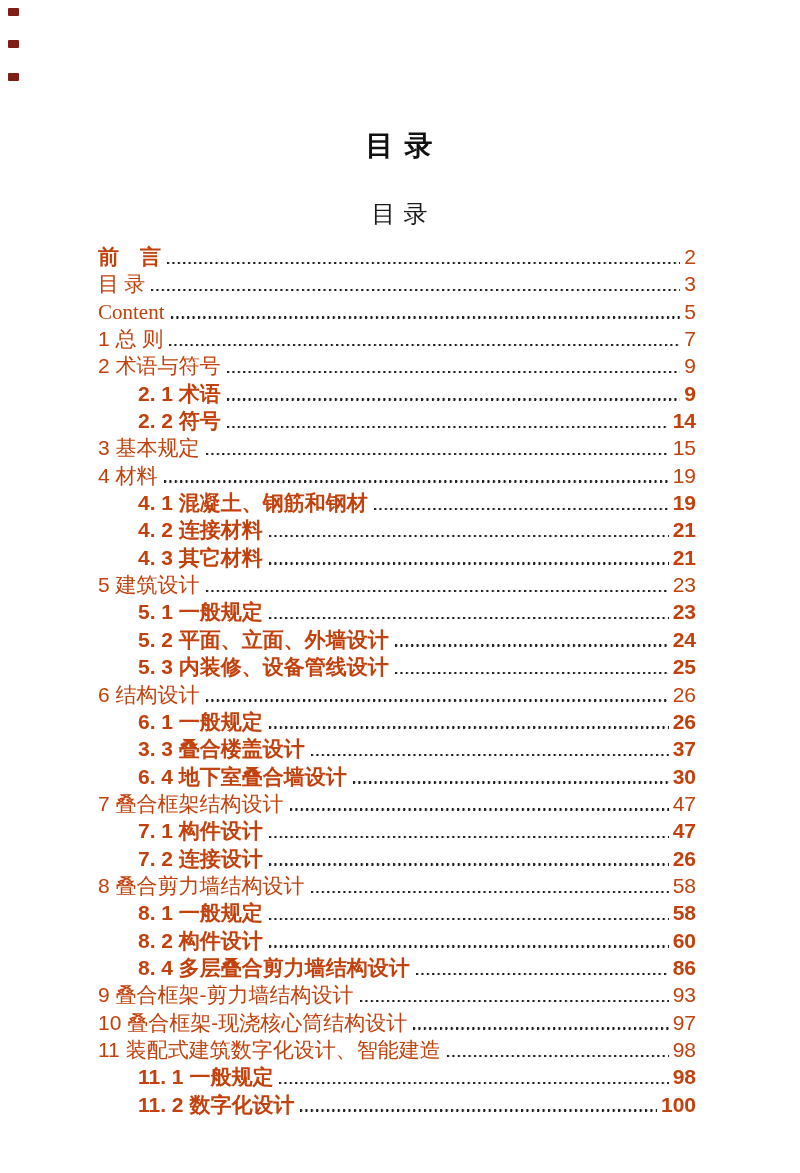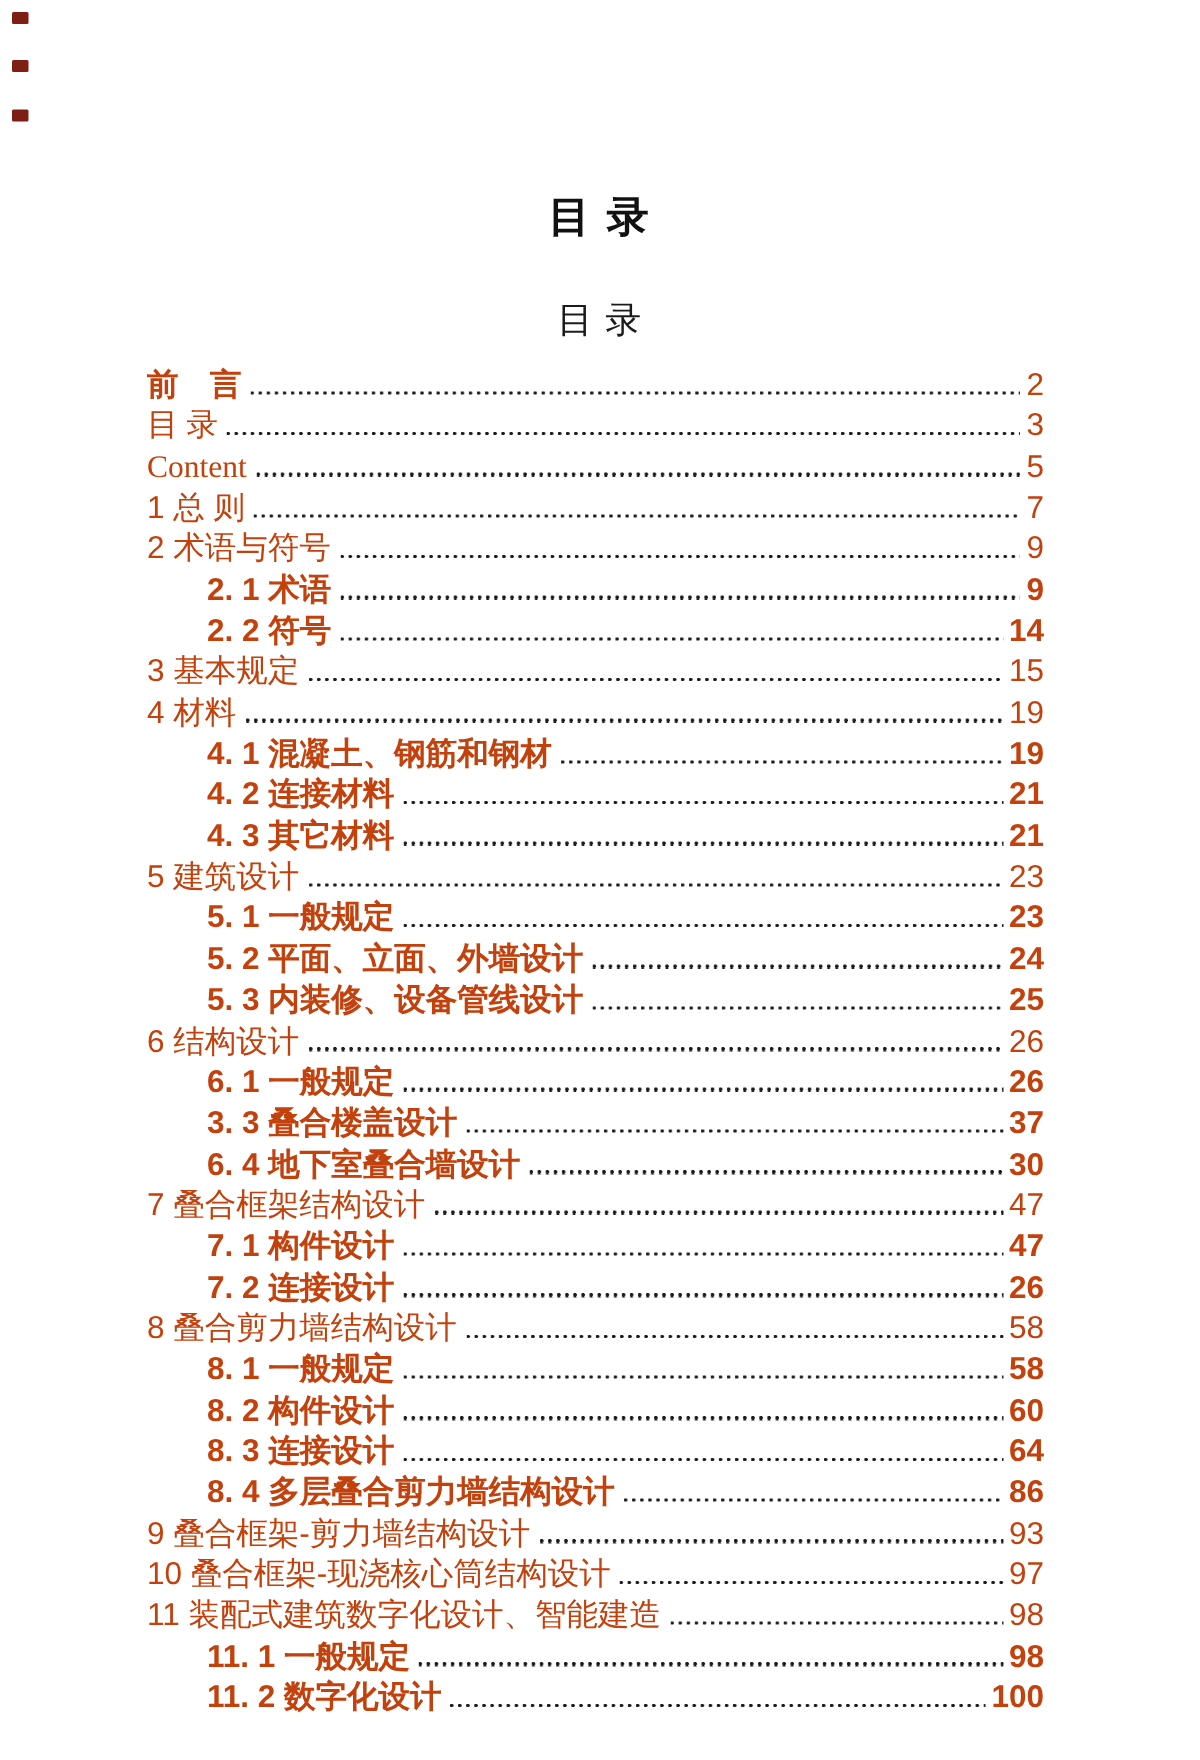--- a/index.html
+++ b/index.html
@@ -250,25 +250,20 @@
     <span class="leader"></span>
     <span class="pnum">58</span>
   </div>
 
   <div class="toc-row l1">
     <span class="label">8. 2 构件设计</span>
     <span class="leader"></span>
     <span class="pnum">60</span>
   </div>
 
-  <div class="toc-row l1">
-    <span class="label">8. 3 连接设计</span>
-    <span class="leader"></span>
-    <span class="pnum">64</span>
-  </div>
 
   <div class="toc-row l1">
     <span class="label">8. 4 多层叠合剪力墙结构设计</span>
     <span class="leader"></span>
     <span class="pnum">86</span>
   </div>
 
   <div class="toc-row">
     <span class="label">9 叠合框架-剪力墙结构设计</span>
     <span class="leader"></span>

